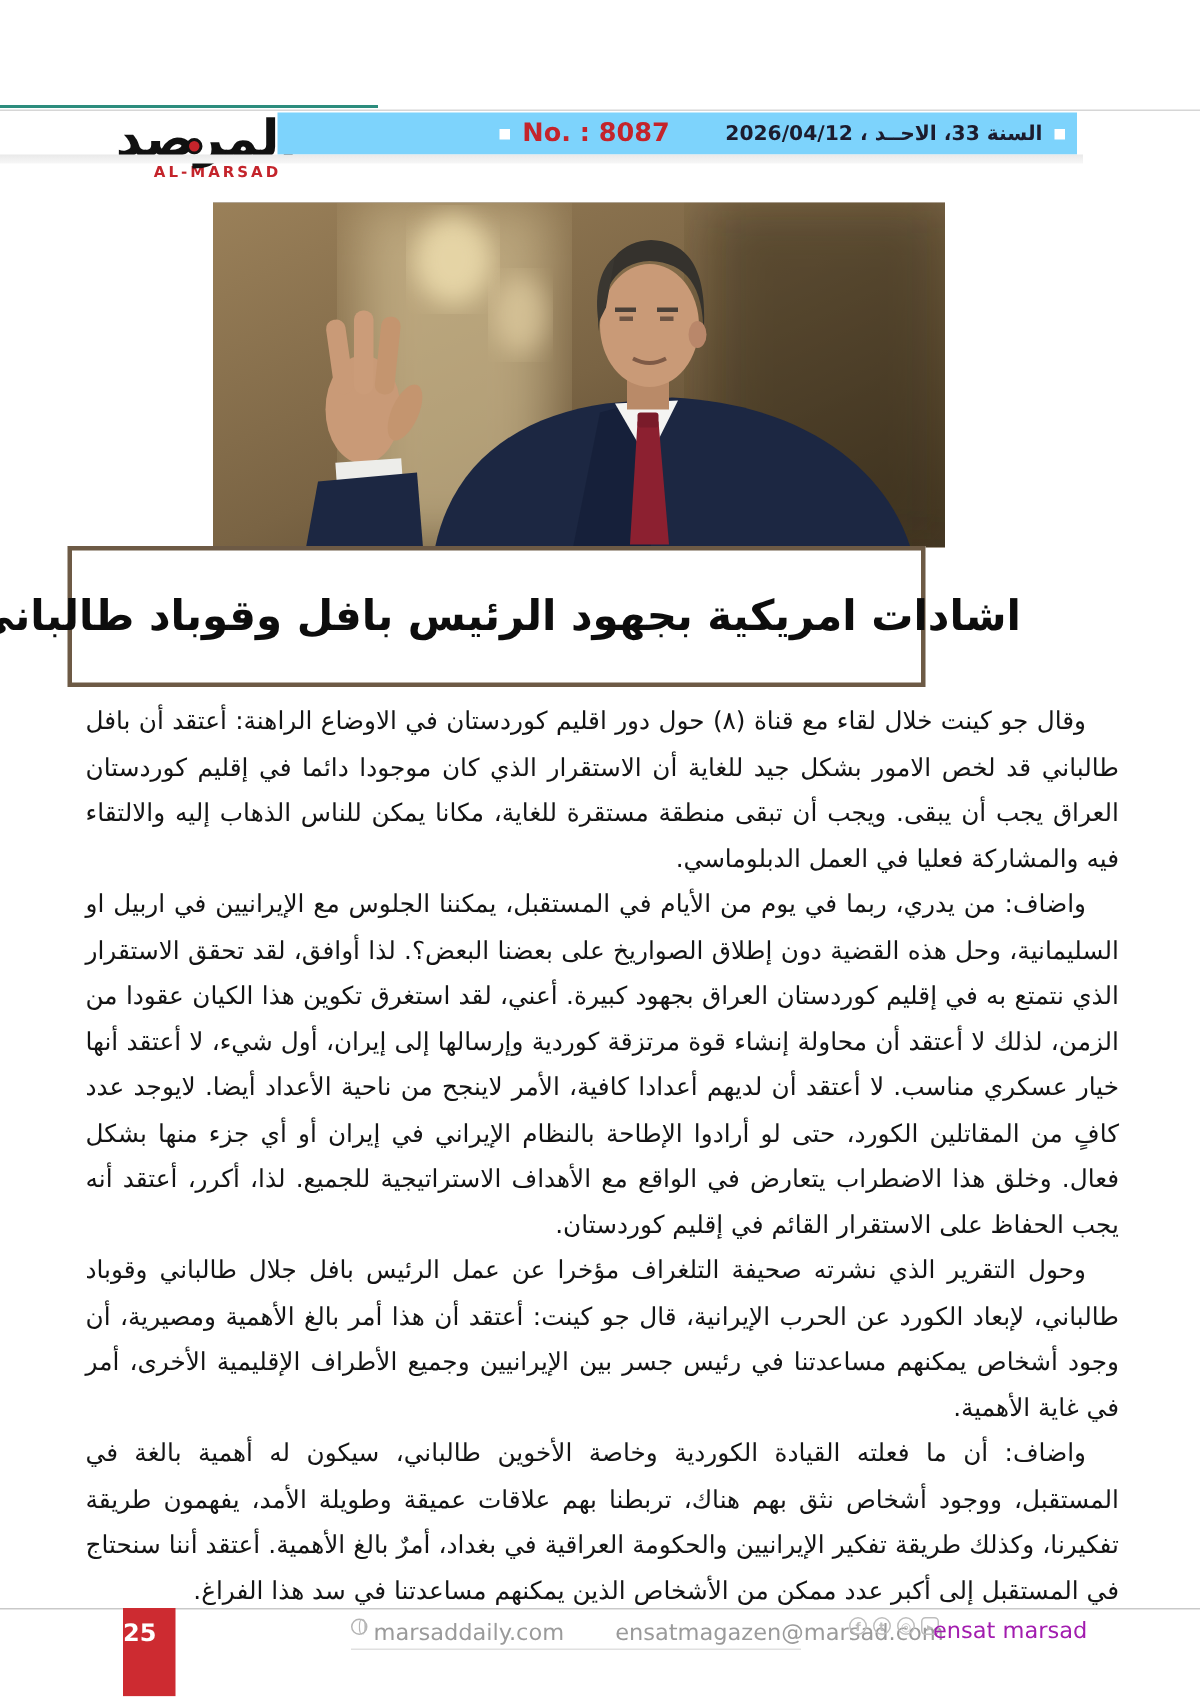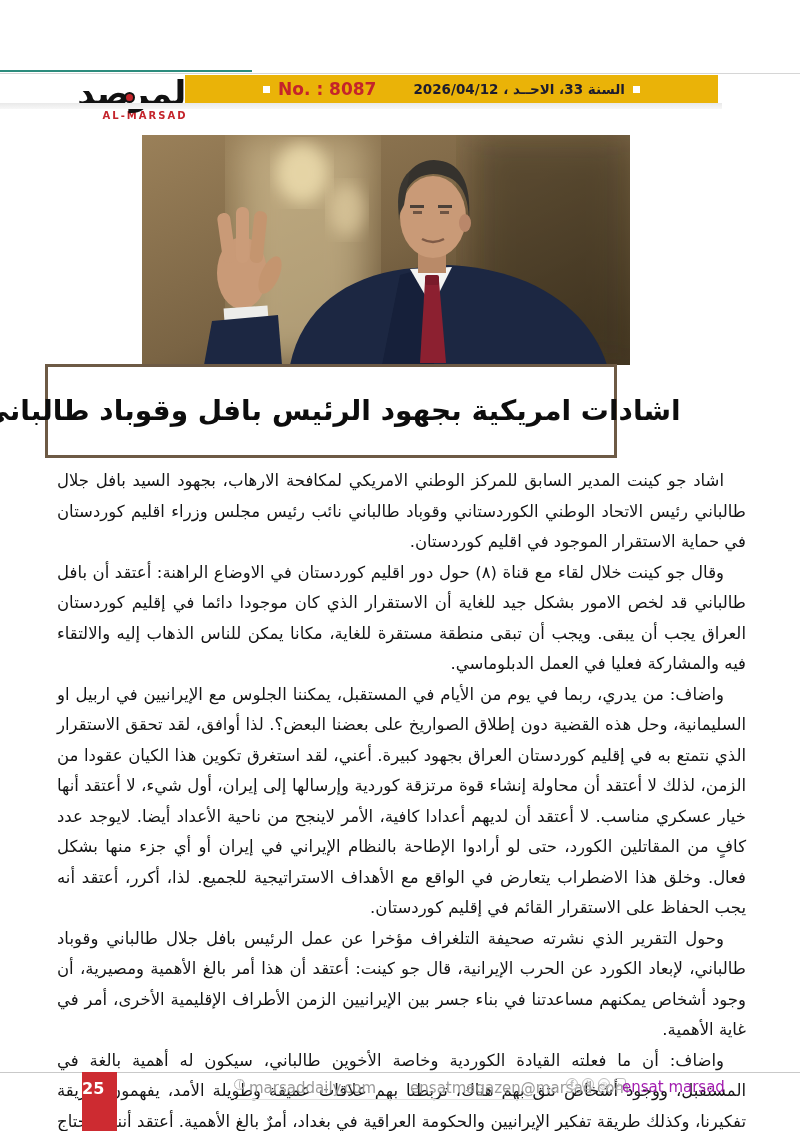--- a/index.html
+++ b/index.html
@@ -18,21 +18,21 @@
   .logo-ar {
     font-family:"DejaVu Sans", sans-serif; font-weight:bold; font-size:34px;
     color:#111111; line-height:34px; letter-spacing:-1px; direction:rtl; position:relative;
   }
   .logo-dot { position:absolute; top:16px; left:38px; width:11px; height:11px; border-radius:50%;
     background:#c4242b; border:2px solid #111; }
   .logo-latin { font-size:10px; color:#c4242b; letter-spacing:2px; text-align:center; padding-left:6px; font-weight:bold; }
 
   .issue-bar {
     position:absolute; top:75px; left:185px; width:533px; height:28px;
-    background:#eab308; display:flex; align-items:center; justify-content:center;
+    background:#7dd3fc; display:flex; align-items:center; justify-content:flex-end;
     padding:0 8px;
   }
   .issue-bar .sq { width:7px; height:7px; background:#ffffff; display:inline-block; }
   .issue-no { color:#c4242b; font-weight:bold; font-size:17px; margin-left:8px; direction:ltr; }
   .issue-left { display:flex; align-items:center; }
   .issue-right{ display:flex; align-items:center; gap:8px;margin-left:37px; }
   .issue-date { color:#1c1c2e; font-weight:bold; font-size:13.5px; direction:rtl; }
   .issue-bar-shadow { position:absolute; top:103px; left:0; width:722px; height:6px;
     background:linear-gradient(#e9e9e9,#f7f7f7); }
 
@@ -161,24 +161,23 @@
         <path d="M62,230 L70,186 L136,180 L140,230 Z" fill="#1c2742"></path>
       </g>
     </svg>
   </figure>
 
   <div class="headline-box">
     <div class="headline-line">اشادات امريكية بجهود الرئيس بافل وقوباد طالباني</div>
   </div>
 
   <main class="article">
-    <p>اشاد جو كينت المدير السابق للمركز الوطني الامريكي لمكافحة الارهاب، بجهود السيد بافل جلال طالباني رئيس الاتحاد الوطني الكوردستاني وقوباد طالباني نائب رئيس مجلس وزراء اقليم كوردستان في حماية الاستقرار الموجود في اقليم كوردستان.</p>
     <p>وقال جو كينت خلال لقاء مع قناة (٨) حول دور اقليم كوردستان في الاوضاع الراهنة: أعتقد أن بافل طالباني قد لخص الامور بشكل جيد للغاية أن الاستقرار الذي كان موجودا دائما في إقليم كوردستان العراق يجب أن يبقى. ويجب أن تبقى منطقة مستقرة للغاية، مكانا يمكن للناس الذهاب إليه والالتقاء فيه والمشاركة فعليا في العمل الدبلوماسي.</p>
     <p>واضاف: من يدري، ربما في يوم من الأيام في المستقبل، يمكننا الجلوس مع الإيرانيين في اربيل او السليمانية، وحل هذه القضية دون إطلاق الصواريخ على بعضنا البعض؟. لذا أوافق، لقد تحقق الاستقرار الذي نتمتع به في إقليم كوردستان العراق بجهود كبيرة. أعني، لقد استغرق تكوين هذا الكيان عقودا من الزمن، لذلك لا أعتقد أن محاولة إنشاء قوة مرتزقة كوردية وإرسالها إلى إيران، أول شيء، لا أعتقد أنها خيار عسكري مناسب. لا أعتقد أن لديهم أعدادا كافية، الأمر لاينجح من ناحية الأعداد أيضا. لايوجد عدد كافٍ من المقاتلين الكورد، حتى لو أرادوا الإطاحة بالنظام الإيراني في إيران أو أي جزء منها بشكل فعال. وخلق هذا الاضطراب يتعارض في الواقع مع الأهداف الاستراتيجية للجميع. لذا، أكرر، أعتقد أنه يجب الحفاظ على الاستقرار القائم في إقليم كوردستان.</p>
-    <p>وحول التقرير الذي نشرته صحيفة التلغراف مؤخرا عن عمل الرئيس بافل جلال طالباني وقوباد طالباني،  لإبعاد الكورد عن الحرب الإيرانية، قال جو كينت: أعتقد أن هذا أمر بالغ الأهمية ومصيرية، أن وجود أشخاص يمكنهم مساعدتنا في بناء جسر بين الإيرانيين الزمن الأطراف الإقليمية الأخرى، أمر في غاية الأهمية.</p>
+    <p>وحول التقرير الذي نشرته صحيفة التلغراف مؤخرا عن عمل الرئيس بافل جلال طالباني وقوباد طالباني،  لإبعاد الكورد عن الحرب الإيرانية، قال جو كينت: أعتقد أن هذا أمر بالغ الأهمية ومصيرية، أن وجود أشخاص يمكنهم مساعدتنا في رئيس جسر بين الإيرانيين وجميع الأطراف الإقليمية الأخرى، أمر في غاية الأهمية.</p>
     <p>واضاف:  أن ما فعلته القيادة الكوردية وخاصة الأخوين طالباني، سيكون له أهمية بالغة في المستقبل، ووجود أشخاص نثق بهم هناك، تربطنا بهم علاقات عميقة وطويلة الأمد، يفهمون طريقة تفكيرنا، وكذلك طريقة تفكير الإيرانيين والحكومة العراقية في بغداد، أمرٌ بالغ الأهمية. أعتقد أننا سنحتاج في المستقبل إلى أكبر عدد ممكن من الأشخاص الذين يمكنهم مساعدتنا في سد هذا الفراغ.</p>
   </main>
 
   <div class="footer-rule"></div>
   <div class="page-no-box">25</div>
 
   <div class="footer-center">
     <span class="site-item">
       <span class="globe-icon"></span>
       <span>marsaddaily.com</span>

